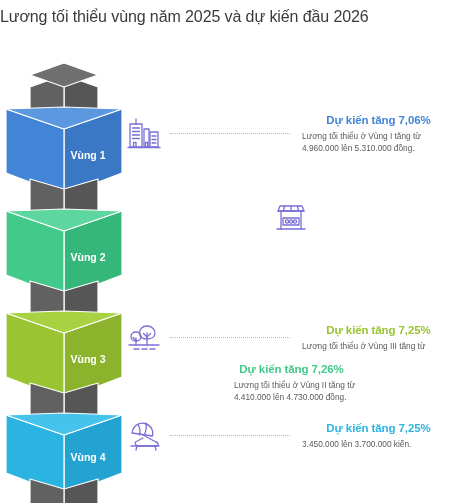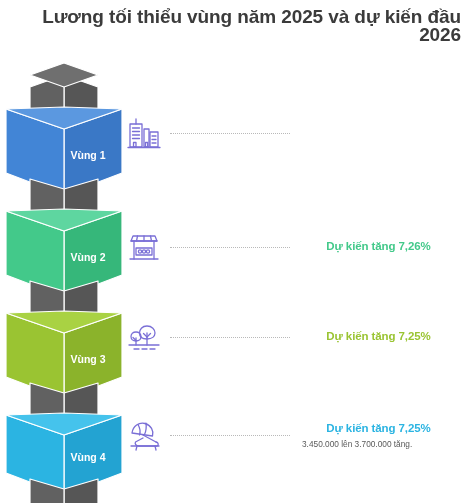--- a/index.html
+++ b/index.html
@@ -16,23 +16,23 @@
     overflow: hidden;
     position: relative;
   }
 
   
   .title {
     position: absolute;
     top: 8px;
     left: 0;
     width: 461px;
-    text-align: right;
-    font-size: 19px;
-    font-weight: bold;
+    text-align: left;
+    font-size: 16px;
+    font-weight: normal;
     color: #3b3b3b;
     letter-spacing: -0.1px;
     line-height: 18px;
   }
 
   
   .stage {
     position: absolute;
     top: 46px;
     left: 0;
@@ -55,21 +55,21 @@
   
   .row {
     position: absolute;
     left: 120px;
     width: 341px;
     height: 60px;
     display: flex;
     align-items: center;
   }
   .row-1 { top: 58px; }
-  .row-2 { top: 172px; }
+  .row-2 { top: 148px; flex-direction: column; }
   .row-3 { top: 262px; }
   .row-4 { top: 360px; }
 
   .icon-wrap {
     width: 48px;
     height: 48px;
     flex: 0 0 48px;
     display: flex;
     align-items: center;
     justify-content: center;
@@ -188,20 +188,27 @@
         <line x1="7.5" y1="23.5" x2="14.5" y2="23.5"></line>
         <line x1="27" y1="21" x2="31" y2="21"></line>
         <line x1="27" y1="24.5" x2="31" y2="24.5"></line>
         <line x1="27" y1="28" x2="31" y2="28"></line>
         <rect x="8.5" y="27.5" width="2.5" height="4.5"></rect>
         <rect x="20.5" y="27.5" width="2.2" height="4.5"></rect>
         <line x1="3" y1="32.5" x2="35" y2="32.5"></line>
       </svg>
     </div>
     <div class="dots" style="border-top-color: rgb(185, 185, 185);"></div>
+    <div class="info">
+      <div class="info-head" style="color: rgb(66, 133, 214);">Dự kiến tăng 7,06%</div>
+      <div class="info-body">
+        <span class="ln">Lương tối thiểu ở Vùng I tăng từ</span>
+        <span class="ln">4.960.000 lên 5.310.000 đồng.</span>
+      </div>
+    </div>
   </div>
 
   <div class="row row-2">
     <div class="icon-wrap">
       <svg width="38" height="38" viewBox="0 0 38 38" fill="none" stroke="#7a6fd6" stroke-width="1.3" stroke-linecap="round" stroke-linejoin="round">
         <path d="M6 12 L8 7 L30 7 L32 12 Z"></path>
         <line x1="6" y1="12" x2="32" y2="12"></line>
         <path d="M12.5 7 L11.5 12"></path>
         <path d="M19 7 L19 12"></path>
         <path d="M25.5 7 L26.5 12"></path>
@@ -210,20 +217,24 @@
         <rect x="11" y="19" width="16" height="7"></rect>
         <circle cx="15" cy="22.5" r="1.6"></circle>
         <circle cx="19" cy="22.5" r="1.6"></circle>
         <circle cx="23" cy="22.5" r="1.6"></circle>
         <line x1="5" y1="30" x2="33" y2="30"></line>
       </svg>
     </div>
     <div class="dots" style="border-top-color: rgb(185, 185, 185);"></div>
     <div class="info">
       <div class="info-head" style="color: rgb(67, 201, 138);">Dự kiến tăng 7,26%</div>
+      <div class="info-body">
+        <span class="ln">Lương tối thiểu ở Vùng II tăng từ</span>
+        <span class="ln">4.410.000 lên 4.730.000 đồng.</span>
+      </div>
     </div>
   </div>
 
   <div class="row row-3">
     <div class="icon-wrap">
       <svg width="38" height="38" viewBox="0 0 38 38" fill="none" stroke="#7a6fd6" stroke-width="1.3" stroke-linecap="round" stroke-linejoin="round">
         <path d="M22 7 C27 7 30 10.5 30 14 C30 17.5 27 20 22 20 C17 20 14.5 17.5 14.5 14 C14.5 10.5 17 7 22 7 Z"></path>
         <line x1="22" y1="14" x2="22" y2="26"></line>
         <path d="M11 13 C14 13 16 15 16 17.5 C16 20 14 22 11 22 C8 22 6 20 6 17.5 C6 15 8 13 11 13 Z"></path>
         <line x1="11" y1="19" x2="11" y2="26"></line>
@@ -233,20 +244,21 @@
         <line x1="4" y1="26" x2="34" y2="26"></line>
         <line x1="9" y1="30" x2="14" y2="30"></line>
         <line x1="17" y1="30" x2="22" y2="30"></line>
         <line x1="25" y1="30" x2="30" y2="30"></line>
       </svg>
     </div>
     <div class="dots" style="border-top-color: rgb(185, 185, 185);"></div>
     <div class="info">
       <div class="info-head" style="color: rgb(154, 196, 50);">Dự kiến tăng 7,25%</div>
       <div class="info-body">
+        <span class="ln">Lương tối thiểu ở Vùng III tăng từ</span>
       </div>
     </div>
   </div>
 
   <div class="row row-4">
     <div class="icon-wrap">
       <svg width="38" height="38" viewBox="0 0 38 38" fill="none" stroke="#7a6fd6" stroke-width="1.3" stroke-linecap="round" stroke-linejoin="round">
         <path d="M7 16 C8 9 14 5 20 6.5 C26 8 29 14 27.5 19 Z"></path>
         <path d="M13 7.5 C15 11 15.5 15 14.5 18"></path>
         <path d="M21 6.2 C21.5 10 21 14.5 19.5 17.5"></path>
@@ -255,18 +267,18 @@
         <path d="M14 29 C11 29 9.5 27 10.5 25 L18 21"></path>
         <line x1="6" y1="29" x2="34" y2="29"></line>
         <line x1="12" y1="29" x2="11" y2="33"></line>
         <line x1="30" y1="29" x2="31" y2="33"></line>
       </svg>
     </div>
     <div class="dots" style="border-top-color: rgb(185, 185, 185);"></div>
     <div class="info">
       <div class="info-head" style="color: rgb(43, 180, 226);">Dự kiến tăng 7,25%</div>
       <div class="info-body">
-        <span class="ln">3.450.000 lên 3.700.000 tăng.</span>
+        <span class="ln">3.450.000 lên 3.700.000 kiến.</span>
       </div>
     </div>
   </div>
 
 </div>
 
 </body></html>

